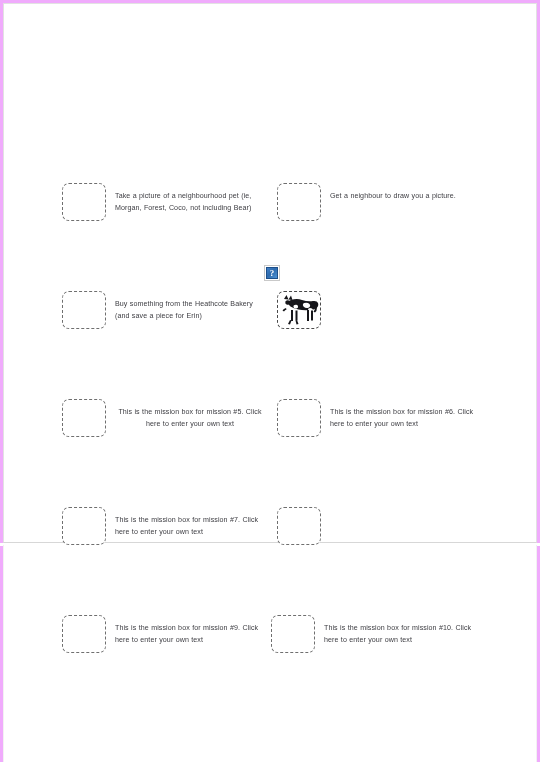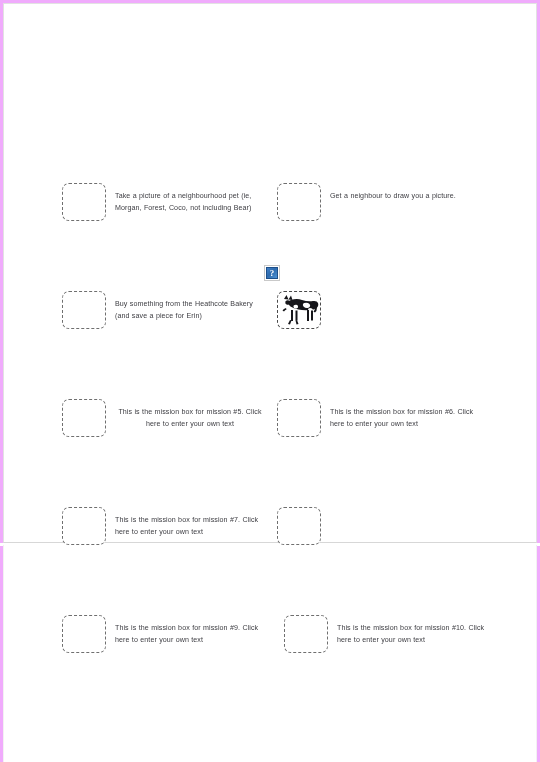--- a/index.html
+++ b/index.html
@@ -196,21 +196,21 @@
         <div class="mission-box"></div>
         <div class="mission-text">This is the mission box for mission #7. Click here to enter your own text</div>
       </div>
       <div class="mission" style="left: 277px; top: 507px;">
         <div class="mission-box"></div>
       </div>
       <div class="mission" style="left: 62px; top: 615px;">
         <div class="mission-box"></div>
         <div class="mission-text">This is the mission box for mission #9. Click here to enter your own text</div>
       </div>
-      <div class="mission" style="left: 284px; top: 615px;">
+      <div class="mission" style="left: 271px; top: 615px;">
         <div class="mission-box"></div>
         <div class="mission-text">This is the mission box for mission #10. Click here to enter your own text</div>
       </div>
     </div>
 
   <div id="broken-image-icon">
     <div class="inner">
       <span class="qmark">?</span>
     </div>
   </div>

